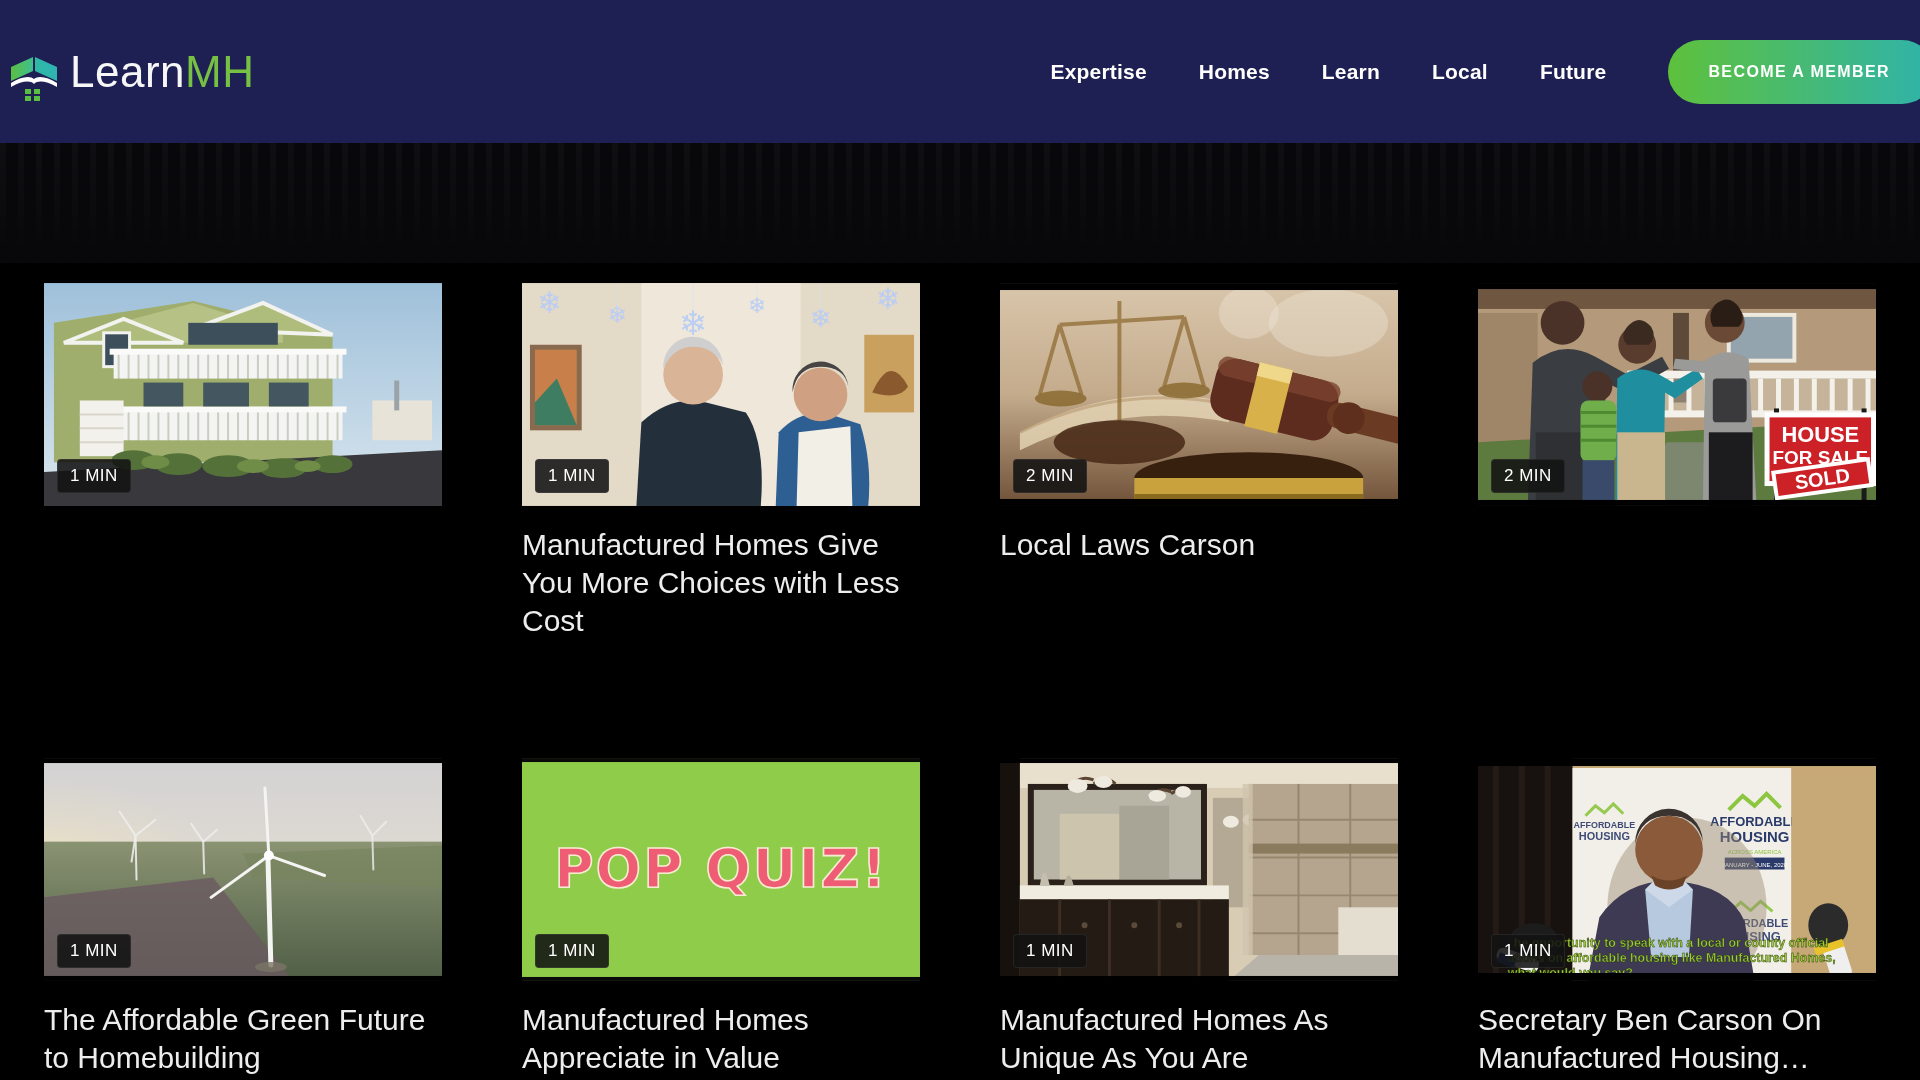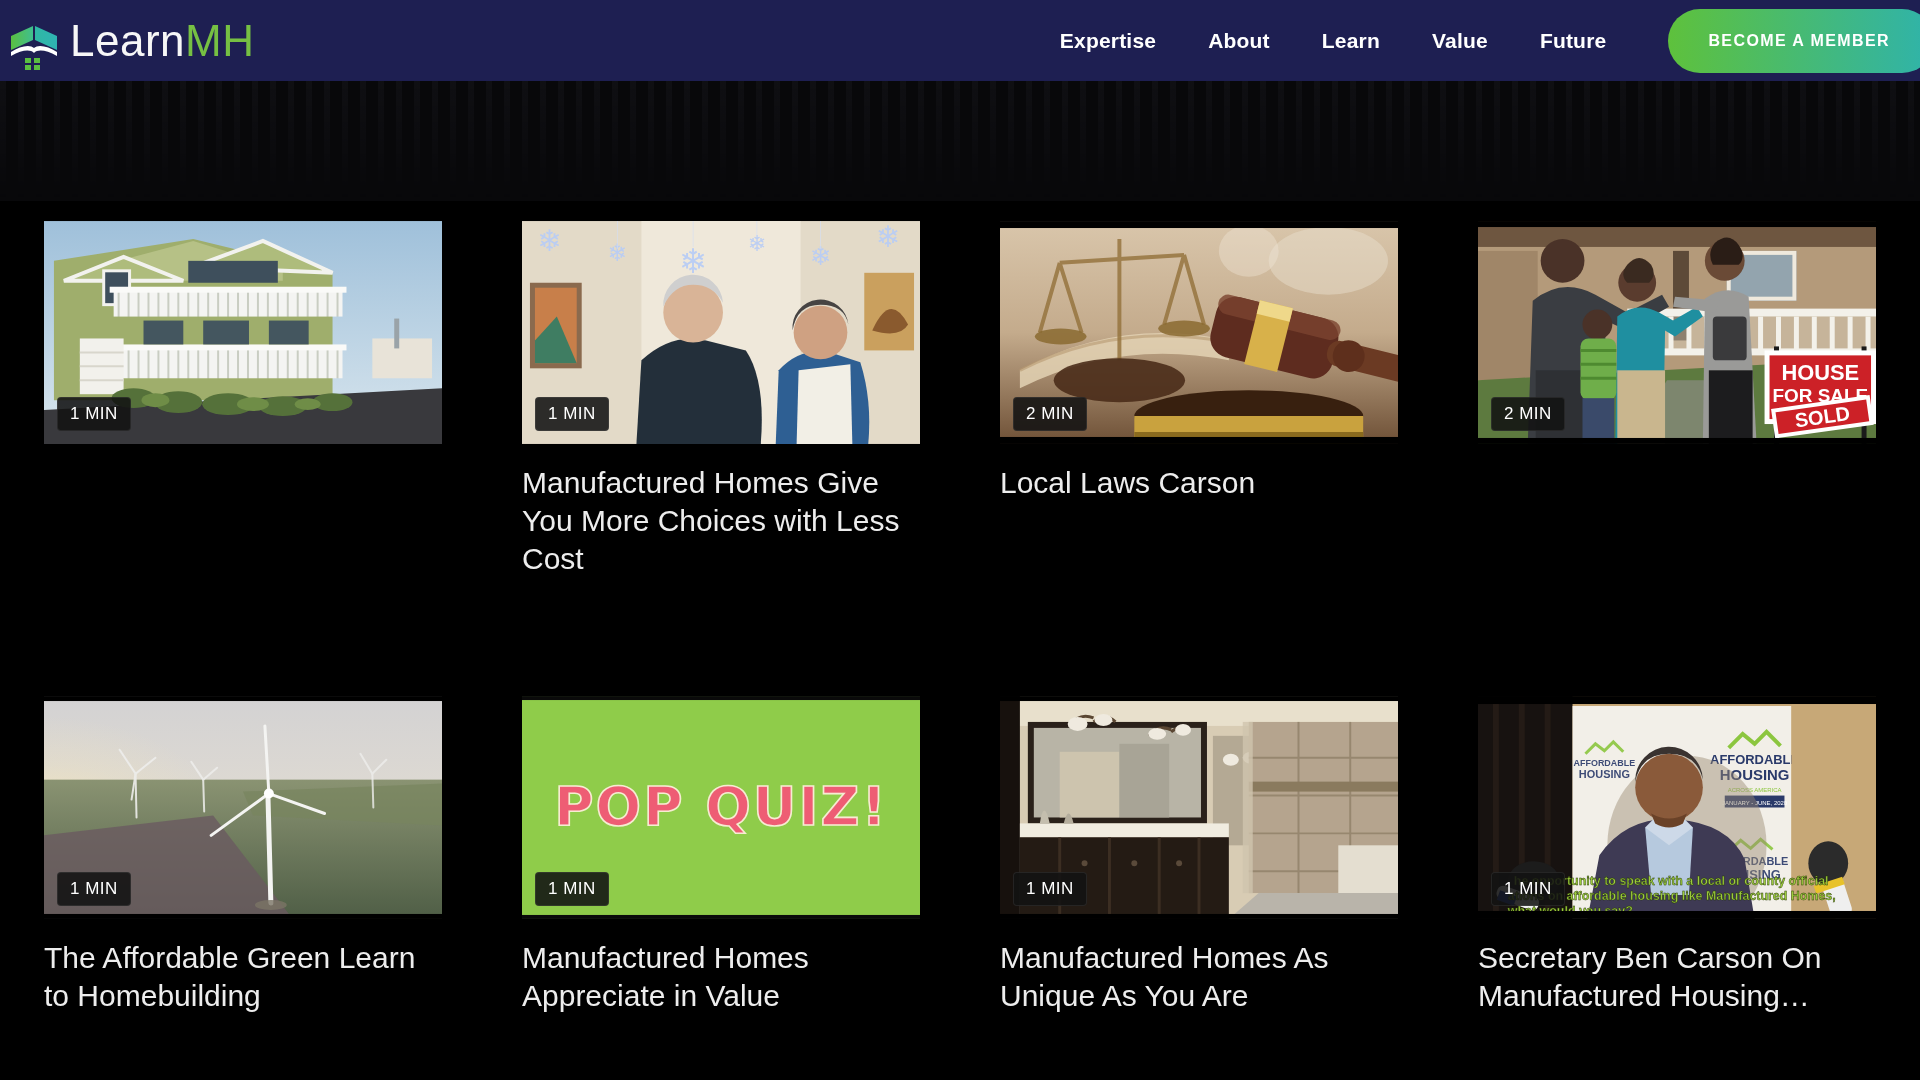--- a/index.html
+++ b/index.html
@@ -3,21 +3,21 @@
 <meta charset="utf-8">
 <style>
   * { margin:0; padding:0; box-sizing:border-box; }
   html,body { background:#000; }
   .page {
     position:relative; width:1920px; height:1080px; overflow:hidden;
     background:#000; font-family:"Liberation Sans", sans-serif;
   }
   
   .header {
-    position:relative; z-index:3; height:81px; background:#1e1f52;
+    position:relative; z-index:3; height:143px; background:#1e1f52;
     display:flex; align-items:center; padding:0 0 0 8px;
   }
   .logo { display:flex; align-items:center; gap:10px; cursor:pointer; }
   .logo-text { font-size:44px; font-weight:500; letter-spacing:.5px; color:#f7f7f7; }
   .logo-text .mh { color:#76c043; }
   .nav { display:flex; align-items:center; gap:52px; margin-left:auto; margin-right:62px; }
   .nav-item { color:#fff; font-size:21px; font-weight:600; letter-spacing:.2px; cursor:pointer; white-space:nowrap; }
   .cta-btn {
     height:64px; padding:0 44px 0 40px; border:none; cursor:pointer;
     border-radius:32px; margin-right:-14px;
@@ -81,23 +81,23 @@
           <rect x="17" y="46" width="6" height="5"></rect>
             <rect x="26" y="46" width="6" height="5"></rect>
           <rect x="17" y="53" width="6" height="5"></rect>
             <rect x="26" y="53" width="6" height="5"></rect>
         </g>
       </svg>
       <div class="logo-text"><span>Learn</span><span class="mh">MH</span></div>
     </div>
     <div class="nav">
       <div class="nav-item">Expertise</div>
-      <div class="nav-item">About</div>
+      <div class="nav-item">Homes</div>
       <div class="nav-item">Learn</div>
-      <div class="nav-item">Value</div>
+      <div class="nav-item">Local</div>
       <div class="nav-item">Future</div>
     </div>
     <button class="cta-btn">BECOME A MEMBER</button>
   </div>
 
   <div class="hero-strip">
     <div class="hero-slats"></div>
   </div>
 
   <div class="grid">
@@ -364,21 +364,21 @@
           <g stroke="#eeeeec" stroke-width="2" stroke-linecap="round" opacity=".8">
             <line x1="330" y1="78" x2="331" y2="112"></line>
               <line x1="330" y1="78" x2="318" y2="58"></line>
               <line x1="330" y1="78" x2="344" y2="64"></line>
           </g>
           <rect x="0" y="0" width="400" height="5" fill="#000"></rect>
           <rect x="0" y="219" width="400" height="5" fill="#000"></rect>
         </svg>
         <div class="badge">1 MIN</div>
       </div>
-      <div class="card-title">The Affordable Green Learn to Homebuilding</div>
+      <div class="card-title">The Affordable Green Future to Homebuilding</div>
     </div>
 
     <div class="card">
       <div class="thumb">
         <svg viewBox="0 0 400 224">
           <rect width="400" height="224" fill="#8fcc4a"></rect>
           <text x="200" y="130" text-anchor="middle" font-family="DejaVu Sans" font-weight="bold" font-size="54" letter-spacing="2" fill="#ee5d74" stroke="#f6ecd2" stroke-width="1.6">POP QUIZ!</text>
           <rect x="0" y="0" width="400" height="4" fill="#0a0a0a"></rect>
           <rect x="0" y="220" width="400" height="4" fill="#0a0a0a"></rect>
         </svg>

